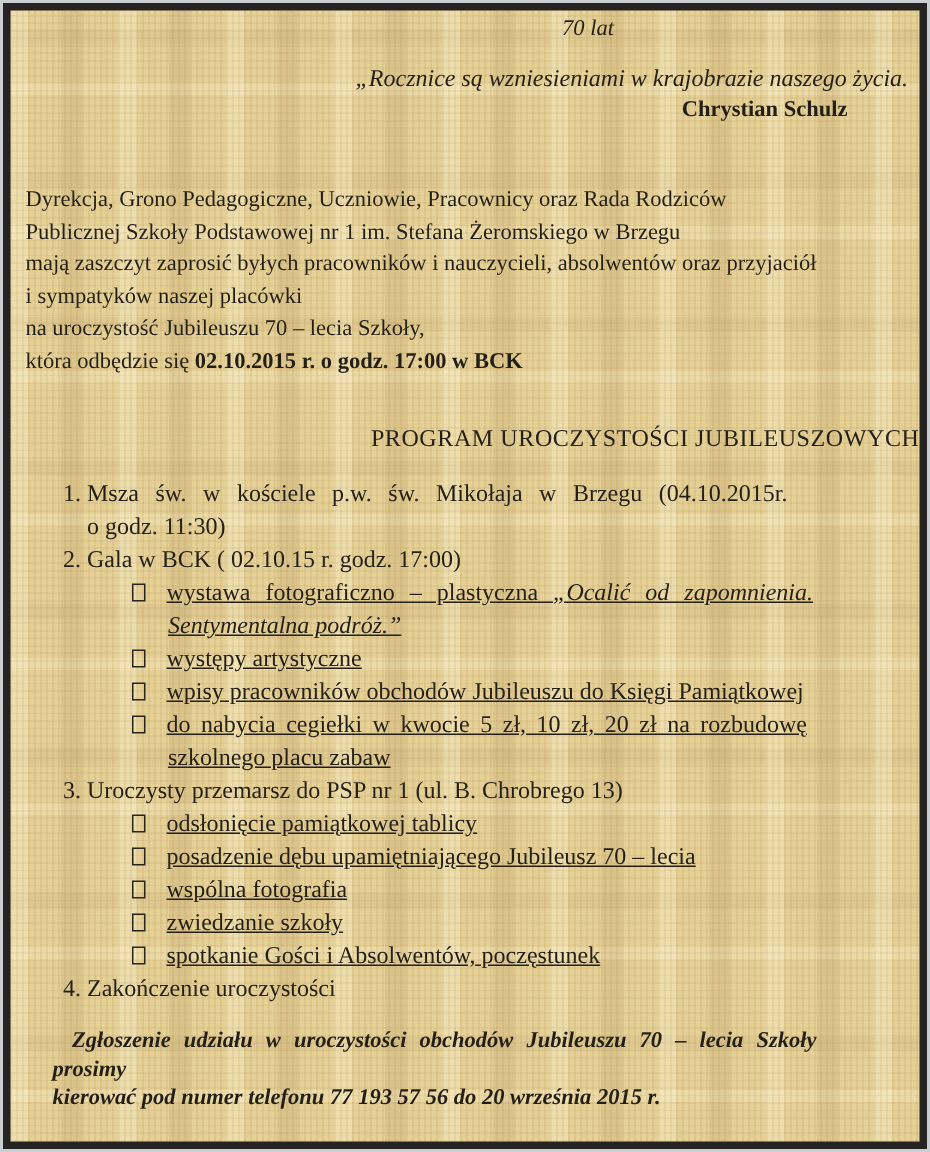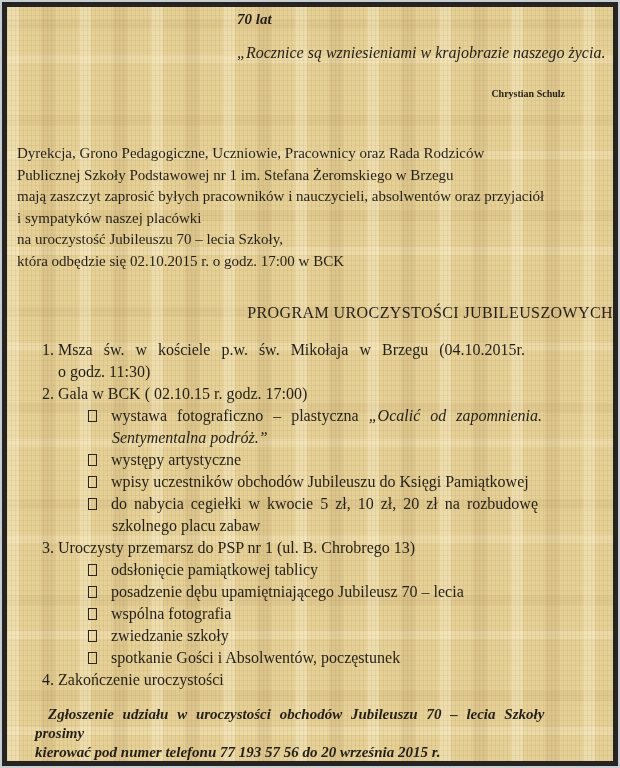--- a/index.html
+++ b/index.html
@@ -23,68 +23,69 @@
     background-image:
       repeating-linear-gradient(90deg, rgba(146,110,54,0.10) 0 1px, rgba(0,0,0,0) 1px 4px),
       repeating-linear-gradient(0deg, rgba(146,110,54,0.08) 0 1px, rgba(0,0,0,0) 1px 5px),
       repeating-linear-gradient(90deg, rgba(255,246,214,0.35) 0 12px, rgba(0,0,0,0) 12px 34px, rgba(133,98,44,0.10) 34px 48px, rgba(0,0,0,0) 48px 72px),
       repeating-linear-gradient(0deg, rgba(0,0,0,0) 0 26px, rgba(255,247,215,0.25) 26px 34px, rgba(0,0,0,0) 34px 60px, rgba(140,105,50,0.07) 60px 70px, rgba(0,0,0,0) 70px 96px);
   }
 
   .title {
     margin: 3px 0 0 230px;
     width: 310px;
+    text-align: center;
     font-size: 15px;
-    font-weight: bold;
+    font-weight: normal;
     font-style: italic;
     line-height: 19px;
   }
 
   .quote {
     margin: 14px 0 0 230px;
     width: 320px;
     text-align: center;
     font-style: italic;
     font-size: 16px;
     line-height: 19px;
   }
   .quote div { white-space: nowrap; }
 
   .author {
-    margin-top: 24px;
+    margin-top: 4px;
     padding-right: 48px;
     text-align: right;
-    font-size: 10px;
+    font-size: 15px;
     font-weight: bold;
     line-height: 15px;
   }
 
   .invitation {
     margin: 42px 10px 0 10px;
     font-size: 15px;
     line-height: 21.5px;
   }
-  .invitation .b { font-weight: normal; }
+  .invitation .b { font-weight: bold; }
 
   .heading {
     margin: 30px 0 0 91px;
     font-size: 16px;
     letter-spacing: 0.4px;
     line-height: 21px;
     text-align: right;
   }
 
   .list {
     margin: 16px 30px 0 35px;
     font-size: 16px;
     line-height: 22px;
   }
   .item { padding-left: 16px; text-indent: -16px; }
   .num { display: inline-block; width: 16px; text-indent: 0; }
-  .sub { margin-left: 46px; }
+  .sub { margin-left: 46px; text-decoration: underline; }
   .subitem { padding-left: 24px; text-indent: -24px; }
   .bullet {
     display: inline-block;
     width: 9px;
     height: 12px;
     border: 1px solid #2a251d;
     margin-right: 14px;
     vertical-align: -1px;
   }
   .ws7 { word-spacing: 7px; }
@@ -128,21 +129,21 @@
 
     <div class="list">
 
       <div class="item"><span class="num">1.</span><span class="ws7">Msza św. w kościele p.w. św. Mikołaja w Brzegu (04.10.2015r.</span><br><span>o godz. 11:30)</span></div>
 
       <div class="item"><span class="num">2.</span><span>Gala w BCK ( 02.10.15 r. godz. 17:00)</span></div>
 
       <div class="sub">
         <div class="subitem"><span class="bullet"></span><span class="ws6"><span>wystawa fotograficzno – plastyczna </span><span class="it">„Ocalić od zapomnienia.</span></span><br><span class="it">Sentymentalna podróż.”</span></div>
         <div class="subitem"><span class="bullet"></span><span>występy artystyczne</span></div>
-        <div class="subitem"><span class="bullet"></span><span>wpisy uczestników obchodów Jubileuszu do Księgi Pamiątkowej</span></div>
+        <div class="subitem"><span class="bullet"></span><span>wpisy pracowników obchodów Jubileuszu do Księgi Pamiątkowej</span></div>
         <div class="subitem"><span class="bullet"></span><span class="ws3">do nabycia cegiełki w kwocie 5 zł, 10 zł, 20 zł na rozbudowę</span><br><span>szkolnego placu zabaw</span></div>
       </div>
 
       <div class="item"><span class="num">3.</span><span>Uroczysty przemarsz do PSP nr 1 (ul. B. Chrobrego 13)</span></div>
 
       <div class="sub">
         <div class="subitem"><span class="bullet"></span><span>odsłonięcie pamiątkowej tablicy</span></div>
         <div class="subitem"><span class="bullet"></span><span>posadzenie dębu upamiętniającego Jubileusz 70 – lecia</span></div>
         <div class="subitem"><span class="bullet"></span><span>wspólna fotografia</span></div>
         <div class="subitem"><span class="bullet"></span><span>zwiedzanie szkoły</span></div>

